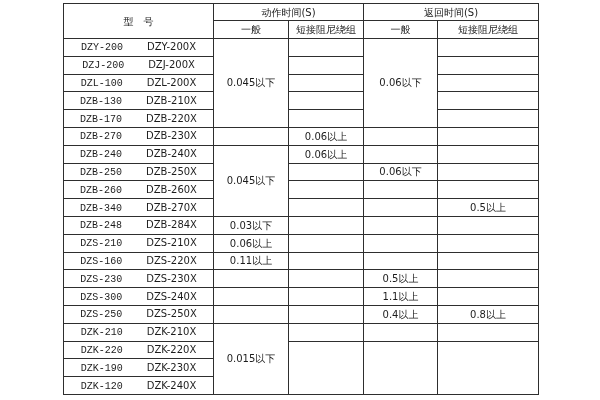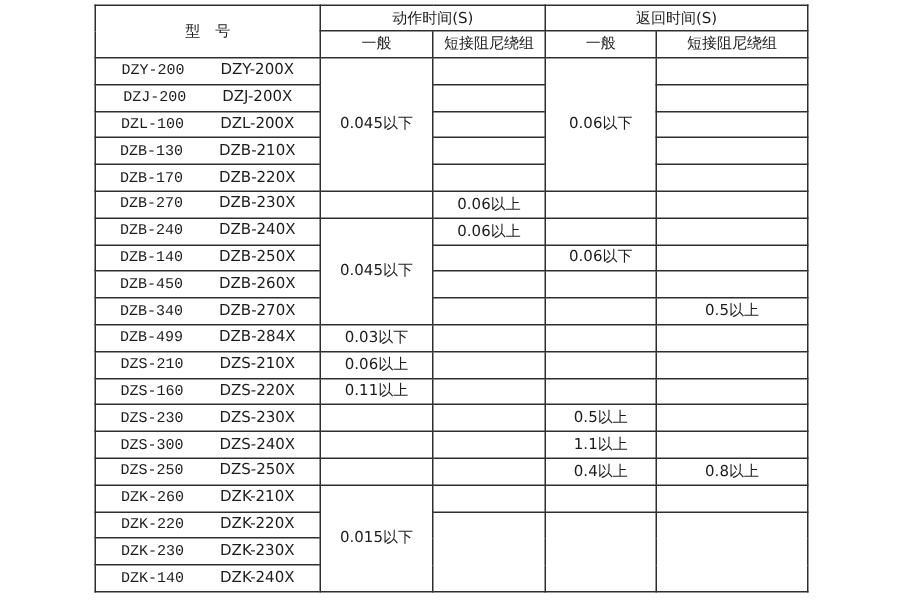--- a/index.html
+++ b/index.html
@@ -94,39 +94,39 @@
           <td class="value-cell"></td>
         </tr>
         <tr>
           <td class="model-cell"><span>DZB-240</span><span>DZB-240X</span></td>
           <td class="value-cell" rowspan="4">0.045以下</td>
           <td class="value-cell">0.06以上</td>
           <td class="value-cell"></td>
           <td class="value-cell"></td>
         </tr>
         <tr>
-          <td class="model-cell"><span>DZB-140</span><span>DZB-250X</span></td>
+          <td class="model-cell"><span>DZB-250</span><span>DZB-250X</span></td>
           <td class="value-cell"></td>
           <td class="value-cell">0.06以下</td>
           <td class="value-cell"></td>
         </tr>
         <tr>
-          <td class="model-cell"><span>DZB-450</span><span>DZB-260X</span></td>
+          <td class="model-cell"><span>DZB-260</span><span>DZB-260X</span></td>
           <td class="value-cell"></td>
           <td class="value-cell"></td>
           <td class="value-cell"></td>
         </tr>
         <tr>
           <td class="model-cell"><span>DZB-340</span><span>DZB-270X</span></td>
           <td class="value-cell"></td>
           <td class="value-cell"></td>
           <td class="value-cell">0.5以上</td>
         </tr>
         <tr>
-          <td class="model-cell"><span>DZB-499</span><span>DZB-284X</span></td>
+          <td class="model-cell"><span>DZB-248</span><span>DZB-284X</span></td>
           <td class="value-cell">0.03以下</td>
           <td class="value-cell"></td>
           <td class="value-cell"></td>
           <td class="value-cell"></td>
         </tr>
         <tr>
           <td class="model-cell"><span>DZS-210</span><span>DZS-210X</span></td>
           <td class="value-cell">0.06以上</td>
           <td class="value-cell"></td>
           <td class="value-cell"></td>
@@ -154,33 +154,33 @@
           <td class="value-cell"></td>
         </tr>
         <tr>
           <td class="model-cell"><span>DZS-250</span><span>DZS-250X</span></td>
           <td class="value-cell"></td>
           <td class="value-cell"></td>
           <td class="value-cell">0.4以上</td>
           <td class="value-cell">0.8以上</td>
         </tr>
         <tr>
-          <td class="model-cell"><span>DZK-260</span><span>DZK-210X</span></td>
+          <td class="model-cell"><span>DZK-210</span><span>DZK-210X</span></td>
           <td class="value-cell" rowspan="4">0.015以下</td>
           <td class="value-cell"></td>
           <td class="value-cell"></td>
           <td class="value-cell"></td>
         </tr>
         <tr>
           <td class="model-cell"><span>DZK-220</span><span>DZK-220X</span></td>
           <td class="value-cell" rowspan="3"></td>
           <td class="value-cell" rowspan="3"></td>
           <td class="value-cell" rowspan="3"></td>
         </tr>
         <tr>
-          <td class="model-cell"><span>DZK-230</span><span>DZK-230X</span></td>
+          <td class="model-cell"><span>DZK-190</span><span>DZK-230X</span></td>
         </tr>
         <tr>
-          <td class="model-cell"><span>DZK-140</span><span>DZK-240X</span></td>
+          <td class="model-cell"><span>DZK-120</span><span>DZK-240X</span></td>
         </tr>
       </tbody>
   </table>
 </div>
 
 </body></html>

